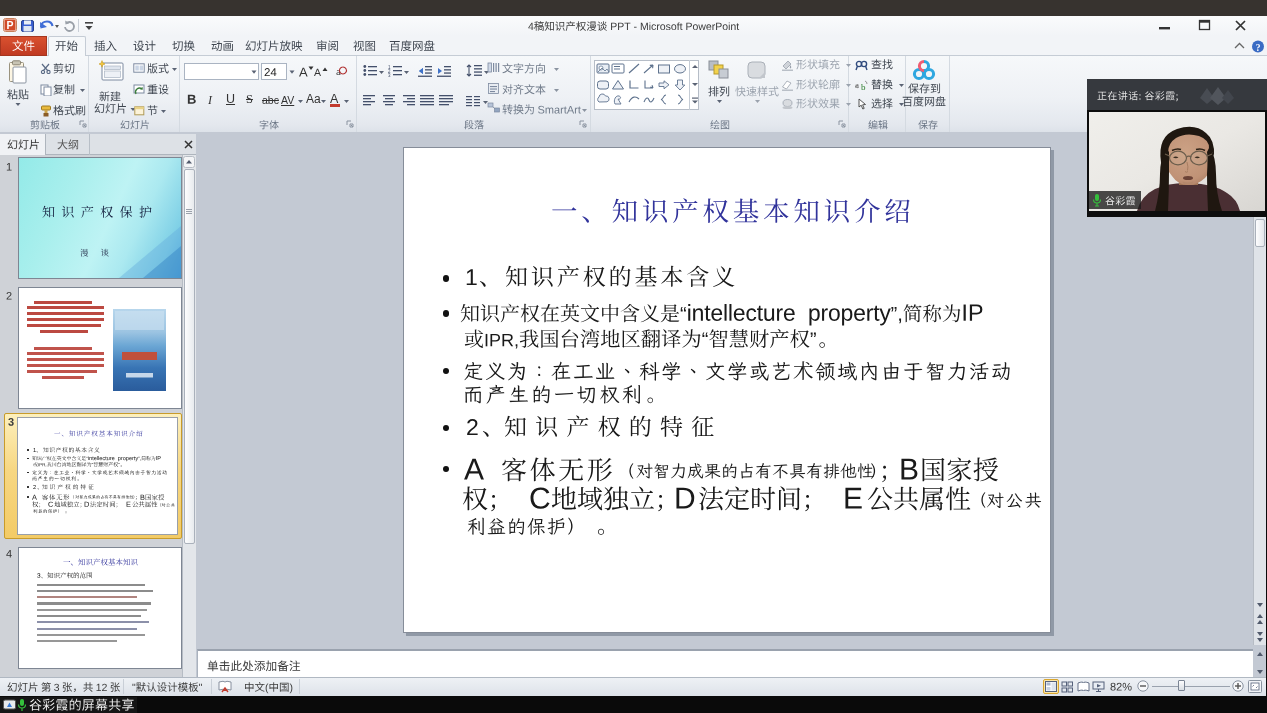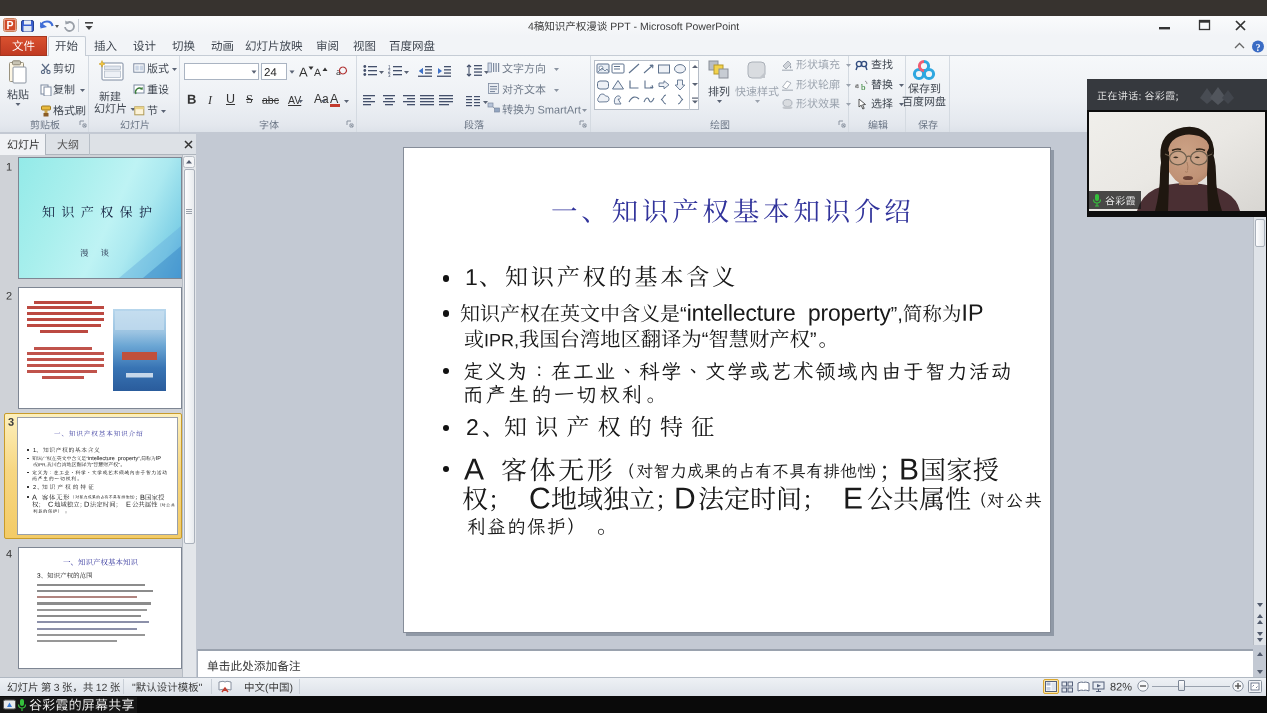--- a/index.html
+++ b/index.html
@@ -647,25 +647,25 @@
       <g transform="translate(0.0,13.7) scale(0.01300,-0.01300)" fill="#333">
         <use href="#g73" x="0"></use>
       </g>
     </svg>
 <svg class="abs" style="left:207px;top:94px" width="8" height="11" viewBox="0 0 8 11">
       <text x="1" y="10" font-size="12" font-style="italic" font-family="Liberation Serif" fill="#333">I</text>
     </svg>
 <div class="abs" style="left:226px;top:92px;font-size:12.5px;color:#333;text-decoration:underline">U</div>
 <div class="abs" style="left:246px;top:92px;font-size:12.5px;color:#333;text-decoration:line-through;font-family:Liberation Serif">S</div>
 <div class="abs" style="left:262px;top:94px;font-size:10.5px;color:#333;text-decoration:line-through">abc</div>
-<div class="abs" style="left:288px;top:94px;font-size:10.5px;color:#333;text-decoration:underline">AV</div>
+<div class="abs" style="left:281px;top:94px;font-size:10.5px;color:#333;text-decoration:underline">AV</div>
 <svg class="abs" style="left:297px;top:99px" width="7" height="5" viewBox="0 0 7 5">
       <path d="M1 1 l5 0 l-2.5 3 z" fill="#5a6374"></path>
     </svg>
-<div class="abs" style="left:314px;top:92px;font-size:12px;color:#333">Aa</div>
+<div class="abs" style="left:306px;top:92px;font-size:12px;color:#333">Aa</div>
 <svg class="abs" style="left:320px;top:99px" width="7" height="5" viewBox="0 0 7 5">
       <path d="M1 1 l5 0 l-2.5 3 z" fill="#5a6374"></path>
     </svg>
 <div class="abs" style="left:330px;top:92px;font-size:12.5px;color:#333">A</div>
 <div class="abs" style="left:330px;top:104px;width:10px;height:3px;background:#c23b2e"></div>
 <svg class="abs" style="left:343px;top:99px" width="7" height="5" viewBox="0 0 7 5">
       <path d="M1 1 l5 0 l-2.5 3 z" fill="#5a6374"></path>
     </svg>
 <svg class="abs" style="left:363px;top:65px" width="15" height="12" viewBox="0 0 15 12">
 <circle cx="1.8" cy="1.5" r="1.4" fill="#44506b"></circle>

